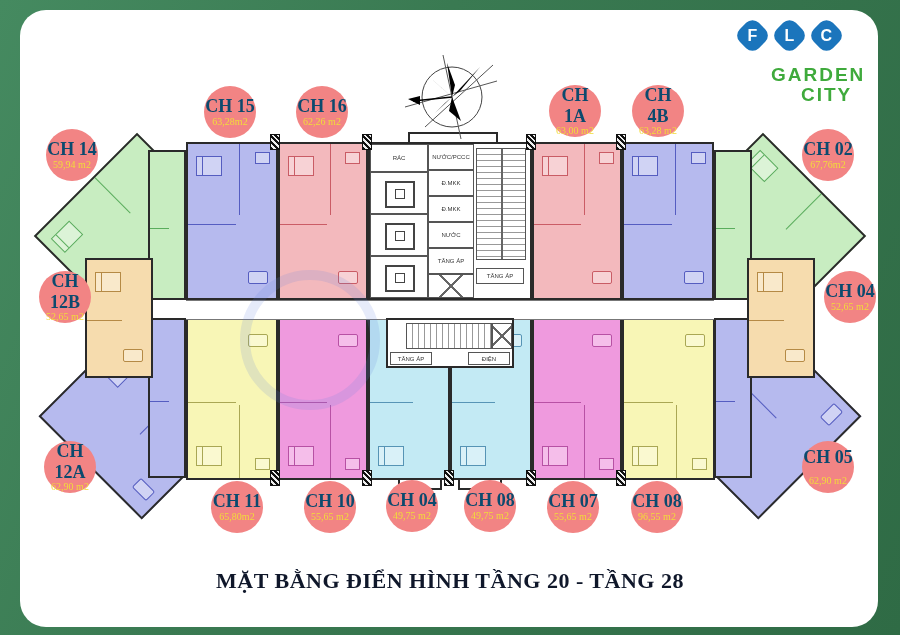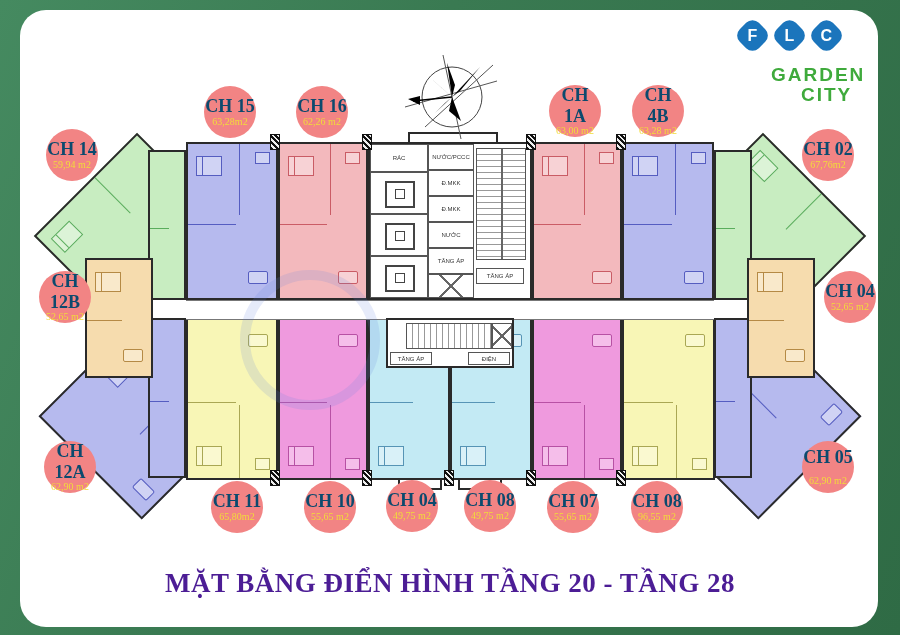--- a/index.html
+++ b/index.html
@@ -97,21 +97,21 @@
   .tile{position:absolute;top:10px;width:27px;height:27px;background:#1b75bc;border-radius:9px;transform:rotate(45deg);
     display:flex;align-items:center;justify-content:center;}
   .tile span{transform:rotate(-45deg);color:#fff;font-weight:bold;font-size:16px;font-family:"Liberation Sans",sans-serif;}
   .tile1{left:4px;} .tile2{left:41px;} .tile3{left:78px;}
   .logo-garden{position:absolute;left:36px;top:52px;font-size:19px;font-weight:bold;color:#3faa3c;letter-spacing:2px;}
   .logo-city{position:absolute;left:66px;top:72px;font-size:19px;font-weight:bold;color:#3faa3c;letter-spacing:2px;}
 
   
   .compass{position:absolute;left:405px;top:55px;z-index:10;}
   .plan-title{position:absolute;left:0;right:0;top:568px;text-align:center;z-index:10;
-    font-family:"Liberation Serif",serif;font-size:27px;font-weight:bold;color:#4c1d95;letter-spacing:.5px;}
+    font-family:"Liberation Serif",serif;font-size:22px;font-weight:bold;color:#0f172a;letter-spacing:.5px;}
 </style>
 </head>
 <body>
 
 <div class="card"></div>
 
 <div class="logo">
   <div class="tile tile1">
       <span>F</span>
     </div>

